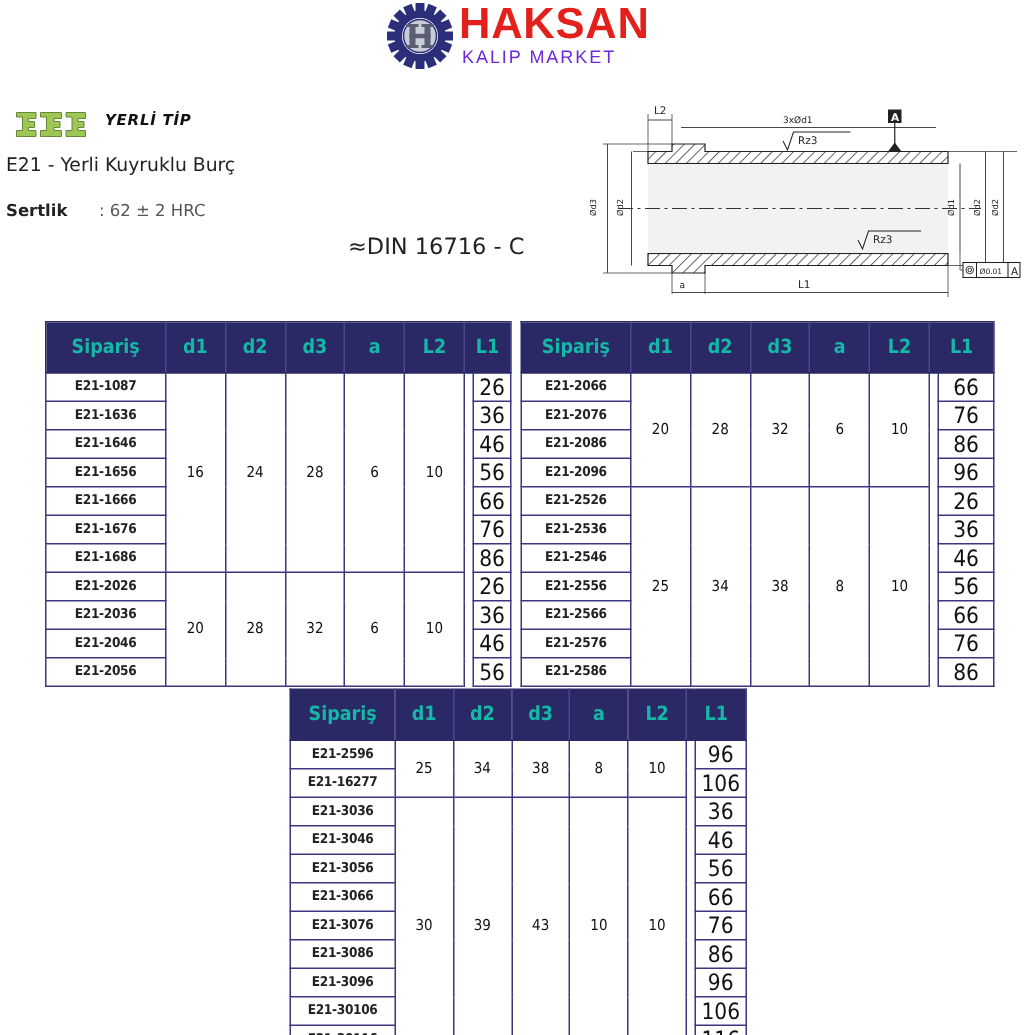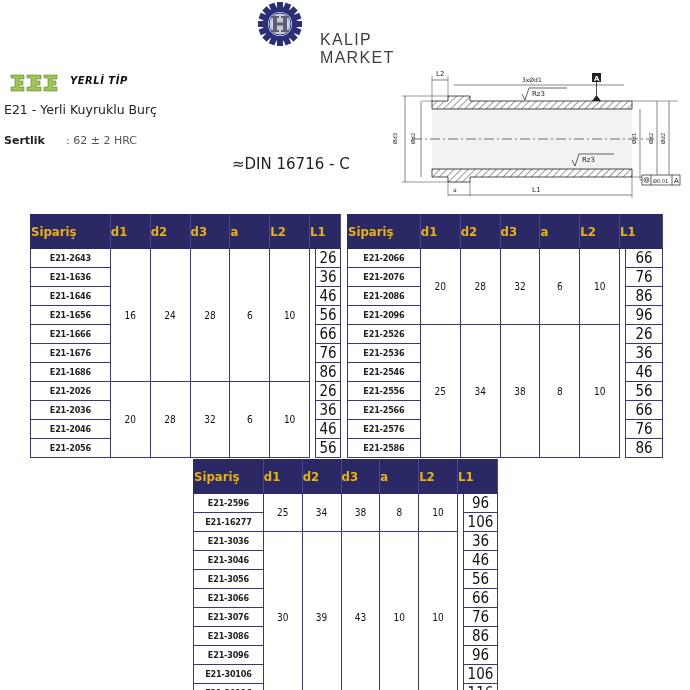--- a/index.html
+++ b/index.html
@@ -2,36 +2,36 @@
 <html><head>
 <meta charset="utf-8">
 <style>
   * { box-sizing: border-box; margin: 0; padding: 0; }
   html, body { width: 690px; height: 690px; background: #ffffff; overflow: hidden; }
   body { position: relative; font-family: "DejaVu Sans", sans-serif; color: #1a1a1a; }
 
   .logo { position: absolute; left: 258px; top: 2px; width: 180px; height: 44px; }
   .logo .gear { position: absolute; left: 0; top: 0; width: 44px; height: 44px; }
   .logo .brand { position: absolute; left: 48px; top: -2px; font-family: "Liberation Sans", sans-serif; font-weight: bold; font-size: 29px; color: #e2211c; letter-spacing: 0.5px; }
-  .logo .sub { position: absolute; left: 50px; top: 29px; font-family: "Liberation Sans", sans-serif; font-size: 16px; color: #404040; letter-spacing: 1.3px; margin-left: 12px; }
+  .logo .sub { position: absolute; left: 50px; top: 29px; font-family: "Liberation Sans", sans-serif; font-size: 12px; color: #6d28d9; letter-spacing: 1.3px; }
 
   .type-badge { position: absolute; left: 10px; top: 74px; width: 48px; height: 18px; }
   .type-title { position: absolute; left: 70px; top: 75px; font-family: "DejaVu Sans", sans-serif; font-weight: bold; font-style: italic; font-size: 10px; color: #111; letter-spacing: 0.5px; }
   .product-title { position: absolute; left: 4px; top: 102px; font-size: 12.5px; color: #222; }
 
   .specs { position: absolute; left: 4px; top: 133px; font-size: 11px; line-height: 16px; }
   .specs .row { display: flex; }
   .specs .k { width: 62px; font-weight: bold; color: #222; }
   .specs .v { color: #555; }
   .din { position: absolute; left: 232px; top: 155px; font-size: 15px; color: #222; }
 
   .drawing { position: absolute; left: 392px; top: 68px; width: 290px; height: 130px; }
 
   table.spec { position: absolute; border-collapse: collapse; font-family: "DejaVu Sans Condensed", "DejaVu Sans", sans-serif; }
-  table.spec th { background: #2b2866; color: #eab308; font-weight: bold; font-size: 13px; height: 34px; border: 1px solid #2b2866; border-right: 1px solid #4a4690; text-align: left; }
+  table.spec th { background: #2b2866; color: #14b8a6; font-weight: bold; font-size: 13px; height: 34px; border: 1px solid #2b2866; border-right: 1px solid #4a4690; text-align: center; }
   table.spec td { border: 1px solid #3a3680; text-align: center; height: 18.2px; font-size: 12px; color: #111; }
   table.spec td.code { font-size: 9px; font-weight: bold; color: #222; letter-spacing: -0.2px; }
   table.spec td.merge { font-size: 10px; }
   table.spec td.l1 { font-size: 15px; }
   table.spec td.gap { border-top: none; border-bottom: none; width: 6px; padding: 0; }
 </style>
 </head>
 <body>
 
 <div class="logo">
@@ -62,20 +62,21 @@
     <g fill="#5a5f73">
       <rect x="15" y="14" width="4" height="16"></rect>
       <rect x="25" y="14" width="4" height="16"></rect>
       <rect x="15" y="20.5" width="14" height="3"></rect>
       <rect x="13" y="14" width="8" height="2"></rect>
       <rect x="23" y="14" width="8" height="2"></rect>
       <rect x="13" y="28" width="8" height="2"></rect>
       <rect x="23" y="28" width="8" height="2"></rect>
     </g>
   </svg>
+  <div class="brand">HAKSAN</div>
   <div class="sub">KALIP MARKET</div>
 </div>
 
 <svg class="type-badge" viewBox="0 0 48 18">
   <g fill="#9cc754" stroke="#5e7d2c" stroke-width="0.6">
     <path d="M1 1h13v4h-5v2h4v4h-4v2h5v4h-13v-4h4v-9h-4z"></path>
     <path d="M17 1h14v4h-5v2h4v4h-4v2h5v4h-14v-4h4v-9h-4z"></path>
     <path d="M34 1h13v4h-5v2h4v4h-4v2h5v4h-13v-4h4v-9h-4z"></path>
   </g>
 </svg>
@@ -177,21 +178,21 @@
       <th>d1</th>
       <th>d2</th>
       <th>d3</th>
       <th>a</th>
       <th>L2</th>
       <th colspan="2">L1</th>
     </tr>
   </thead>
   <tbody>
     <tr>
-      <td class="code">E21-2643</td>
+      <td class="code">E21-1087</td>
       <td class="merge" rowspan="7">16</td>
       <td class="merge" rowspan="7">24</td>
       <td class="merge" rowspan="7">28</td>
       <td class="merge" rowspan="7">6</td>
       <td class="merge" rowspan="7">10</td>
       <td class="gap" rowspan="11"></td>
       <td class="l1">26</td>
     </tr>
     <tr>
         <td class="code">E21-1636</td>

